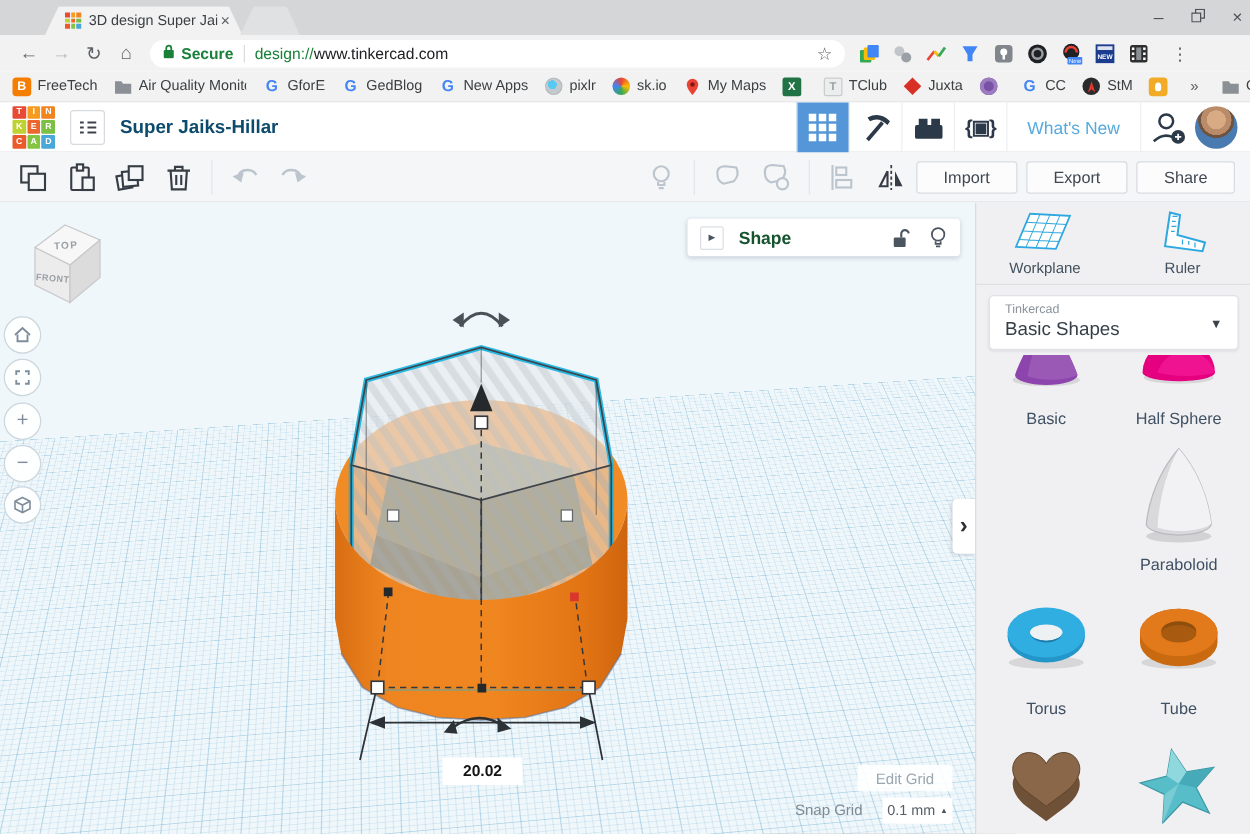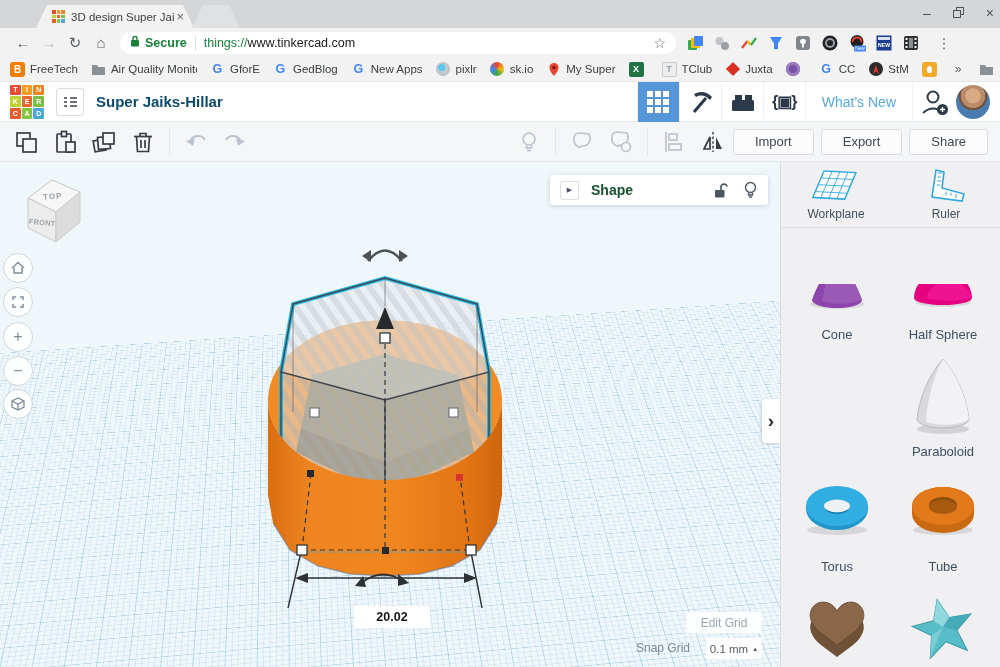--- a/index.html
+++ b/index.html
@@ -121,21 +121,21 @@
               border-radius:4px 0 0 4px; box-shadow:-1px 1px 3px rgba(40,60,80,.2);
               display:flex; align-items:center; justify-content:center; font-size:19px; font-weight:bold; color:#2b2f33; }
 
   .editgrid { position:absolute; left:686px; top:450px; width:76px; height:21px; background:rgba(255,255,255,.9);
               border-radius:2px; font-size:12px; color:#9aa6b0; display:flex; align-items:center; justify-content:center; }
   .snaplabel { position:absolute; left:636px; top:479px; font-size:12px; color:#7e8a95; }
   .snapval { position:absolute; left:706px; top:476px; width:56px; height:21px; background:#fff; border-radius:2px;
              font-size:11.5px; color:#555e66; display:flex; align-items:center; justify-content:center; gap:4px; }
   .snapval .caret { font-size:6px; color:#4a4f54; }
 
-  .dimlabel { position:absolute; left:354px; top:444px; width:76px; height:22px; background:#fff;
+  .dimlabel { position:absolute; left:354px; top:444px; width:64px; height:22px; background:#fff;
               font-size:12.5px; font-weight:bold; color:#141414; display:flex; align-items:center; justify-content:center; }
 
   
   .sidebar { position:absolute; left:780px; top:0; width:220px; height:505px; background:#f0f0f2; border-left:1px solid #dcdce0; }
   .sb-top { position:absolute; left:0; top:0; width:100%; height:66px; border-bottom:1px solid #e0e0e3; }
   .sb-tool { position:absolute; top:0; width:110px; height:66px; text-align:center; }
   .sb-tool .lbl { position:absolute; left:0; right:0; bottom:7px; font-size:12px; color:#42505e; }
   .sb-tool svg { margin-top:6px; }
   .sb-drop { position:absolute; left:10px; top:74px; width:200px; height:44px; background:#fff; border:1px solid #e2e2e6;
              border-radius:4px; box-shadow:0 1px 2px rgba(0,0,0,.06); padding:5px 12px; }
@@ -186,21 +186,21 @@
     <span class="nbtn dis">→</span>
     <span class="nbtn">↻</span>
     <span class="nbtn">⌂</span>
     <div class="omnibox">
       <span class="lock"><svg width="10" height="12">
             <rect x="1" y="5" width="8" height="6.5" rx="1" fill="#188038"></rect>
             <path d="M3,5 V3.5 a2,2 0 0 1 4,0 V5" fill="none" stroke="#188038" stroke-width="1.4"></path>
           </svg></span>
       <span class="secure">Secure</span>
       <span class="odiv"></span>
-      <span class="u-scheme">things://</span>
+      <span class="u-scheme">design://</span>
         <span class="u-host">www.tinkercad.com</span>
       <span class="ostar">☆</span>
     </div>
     <div class="exts">
       <span class="ext"><svg width="18" height="18">
             <rect x="2" y="6" width="9" height="10" rx="1" fill="#34A853"></rect>
             <rect x="5" y="4" width="9" height="10" rx="1" fill="#FBBC05"></rect>
             <rect x="8" y="2" width="9" height="10" rx="1" fill="#4285F4"></rect>
           </svg></span>
       <span class="ext"><svg width="18" height="18">
@@ -286,21 +286,21 @@
         </span>
         <span class="bml">sk.io</span>
       </div>
     <div class="bm">
         <span class="bmi">
           <svg width="12" height="15">
             <path d="M6,1 a4.6,4.6 0 0 1 4.6,4.6 C10.6,9 6,14 6,14 S1.4,9 1.4,5.6 A4.6,4.6 0 0 1 6,1 Z" fill="#EA4335"></path>
             <circle cx="6" cy="5.6" r="1.8" fill="#7c1a12"></circle>
           </svg>
         </span>
-        <span class="bml">My Super</span>
+        <span class="bml">My Maps</span>
       </div>
     <div class="bm">
         <span class="bmi i-excel">X</span>
         <span class="bml"></span>
       </div>
     <div class="bm">
         <span class="bmi i-tsq">T</span>
         <span class="bml">TClub</span>
       </div>
     <div class="bm">
@@ -643,32 +643,37 @@
           <svg width="52" height="36">
               <g transform="translate(14,3) rotate(3) skewX(-20)">
                 <rect x="0" y="0" width="32" height="27" fill="#fff" stroke="#2FA8E0" stroke-width="1.5"></rect>
                 <path d="M8,0 V27 M16,0 V27 M24,0 V27 M0,7 H32 M0,14 H32 M0,21 H32" stroke="#2FA8E0" stroke-width="0.8" fill="none"></path>
               </g>
             </svg>
           <div class="lbl">Workplane</div>
         </div>
       </div>
 
+      <div class="sb-drop">
+        <div class="sb-brand">Tinkercad</div>
+        <div class="sb-coll">Basic Shapes</div>
+        <div class="sb-caret">▼</div>
+      </div>
 
       <div class="sb-shapes">
 
         <div class="sh-cell c0 r0">
           <div class="sh-img">
               <svg width="74" height="68">
                 <ellipse cx="37" cy="60" rx="27" ry="5" fill="rgba(0,0,0,0.10)"></ellipse>
                 <path d="M37,4 C26,26 16,44 12,56 A25,8 0 0 0 62,56 C58,44 48,26 37,4 Z" fill="#8e44ad"></path>
                 <path d="M37,4 C30,26 24,44 22,57 A25,8 0 0 0 62,56 C58,44 48,26 37,4 Z" fill="#9b59b6"></path>
               </svg>
             </div>
-          <div class="sh-lbl">Cone</div>
+          <div class="sh-lbl">Basic</div>
         </div>
         <div class="sh-cell c1 r0">
           <div class="sh-img">
               <svg width="74" height="68">
                 <ellipse cx="37" cy="58" rx="28" ry="5" fill="rgba(0,0,0,0.10)"></ellipse>
                 <path d="M8,54 A29,26 0 0 1 66,54 A29,7 0 0 1 8,54 Z" fill="#e4007f"></path>
                 <path d="M20,54 A24,24 0 0 1 66,54 A29,7 0 0 1 20,54 Z" fill="#ef1392"></path>
               </svg>
             </div>
           <div class="sh-lbl">Half Sphere</div>

